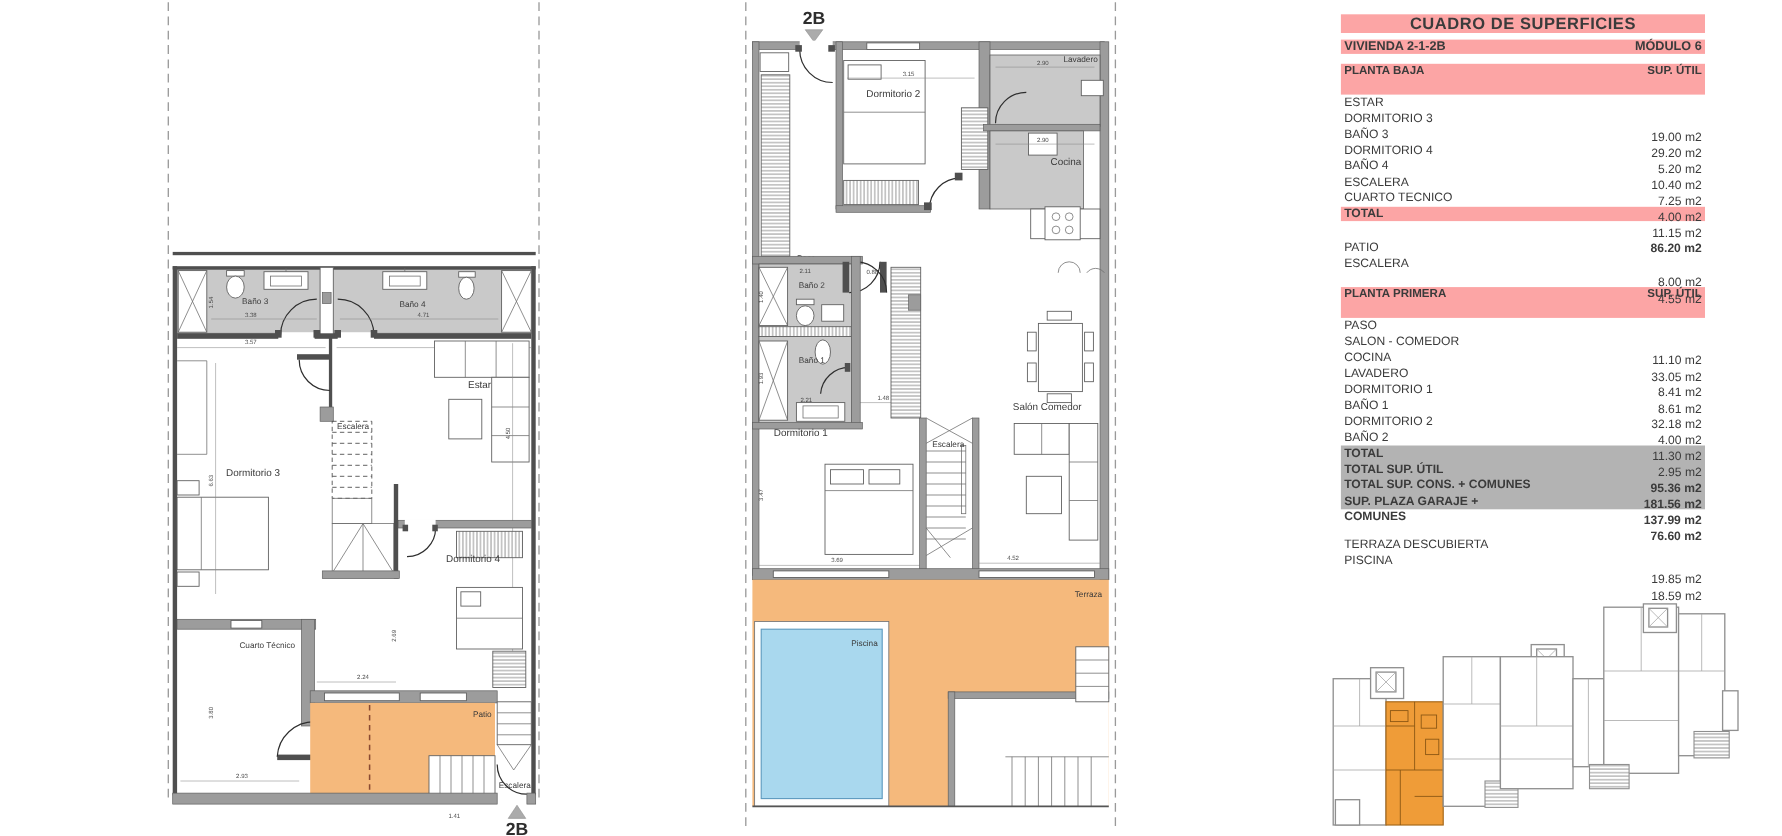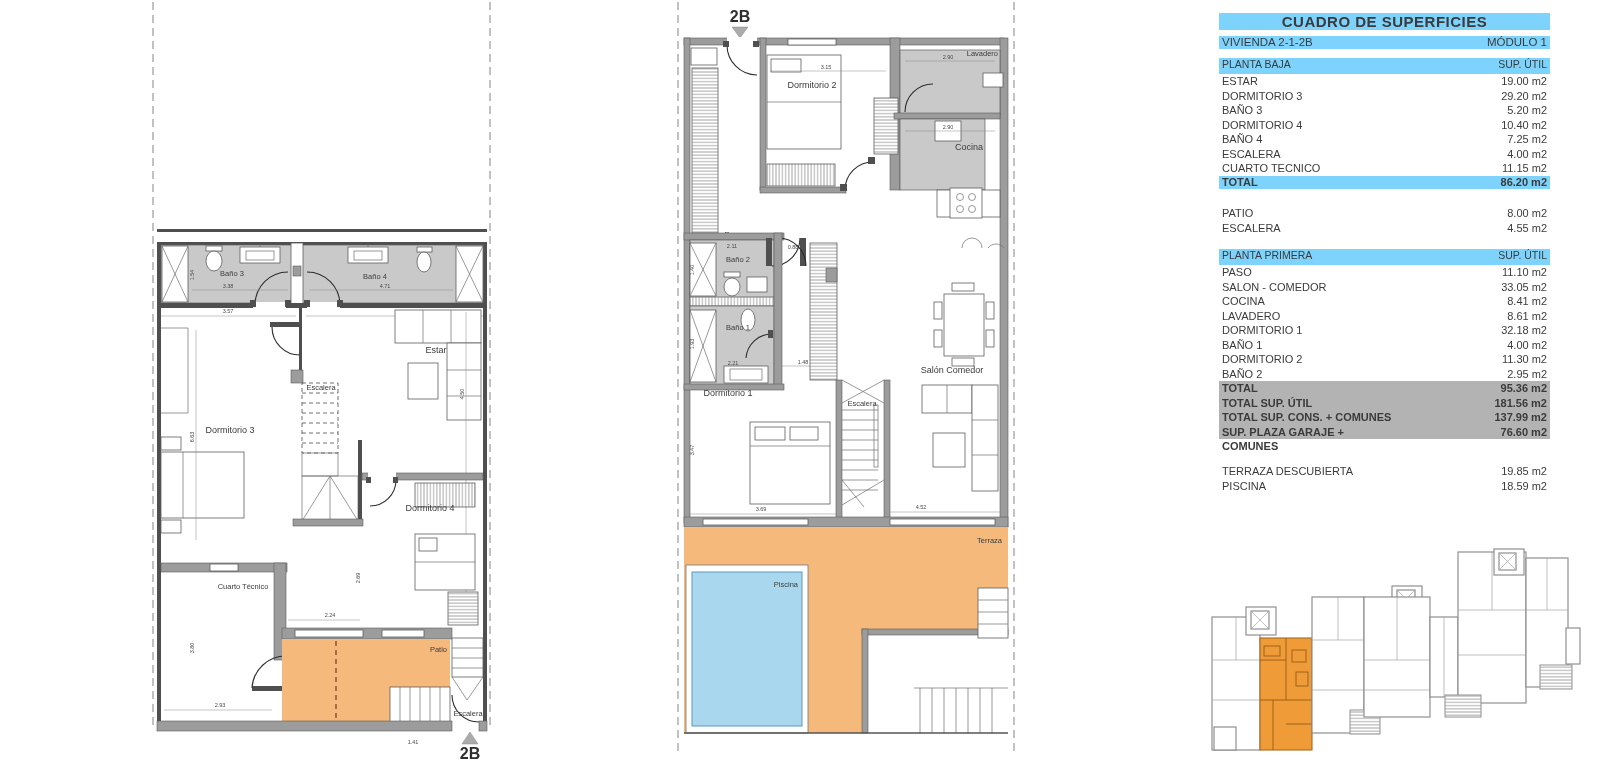--- a/index.html
+++ b/index.html
@@ -25,34 +25,34 @@
   .siteol{fill:none;stroke:#8a5613;stroke-width:0.8;}
   .tri {fill:#ababab;stroke:#8a8a8a;stroke-width:0.5;}
   text{font-family:"Liberation Sans",sans-serif;fill:#3b3b3b;}
   .rm {font-size:9px;}
   .rs {font-size:7.5px;}
   .dm {font-size:5.5px;fill:#4a4a4a;}
   .mk {font-size:16px;font-weight:bold;fill:#2e2e2e;}
 
   
   .panel{position:absolute;left:1219px;top:0;width:331px;color:#3b3b3b;}
-  .bar{background:#7dd3fc;}
+  .bar{background:#fca5a5;}
   .title{margin-top:13px;height:17px;line-height:17px;text-align:center;
          font-size:15px;font-weight:bold;letter-spacing:0.5px;}
-  .split{display:flex;justify-content:space-between;padding:0 3px;font-weight:normal;box-sizing:border-box;}
+  .split{display:flex;justify-content:space-between;padding:0 3px;font-weight:bold;box-sizing:border-box;}
   .unitbar{margin-top:6px;height:13px;line-height:13px;font-size:11.5px;}
-  .sect{height:16px;line-height:12px;font-size:10.5px;gap:12px;}
+  .sect{height:28px;line-height:12px;font-size:10.5px;gap:12px;}
   .pb{margin-top:9px;}
   .pp{margin-top:14px;}
   .trow{display:flex;justify-content:space-between;height:14.5px;line-height:14.5px;
         font-size:11px;padding:0 3px;box-sizing:border-box;}
   .totalbar{display:flex;height:13.5px;line-height:13.5px;font-size:11px;font-weight:bold;
         padding:0 3px;box-sizing:border-box;}
   .tot-l{width:178px;text-align:left;}
-  .tv{margin-left:auto;}
+  .tv{margin-left:auto;margin-top:32px;}
   .sumblock{background:#b3b3b3;font-weight:bold;}
   .sumblock .trow{font-weight:bold;}
   .gap17{height:17px;}.gap25{height:25px;}
 </style>
 </head>
 <body>
 
 <div class="sheet">
 
 <svg width="1620" height="760" viewBox="0 0 1620 760">
@@ -421,21 +421,21 @@
     <rect class="site" x="1566" y="628" width="14" height="36"></rect>
     <rect x="1540" y="665" width="32" height="24" fill="url(#hH)" stroke="#8f8f8f" stroke-width="1"></rect>
   </g>
 </svg>
 
 <div class="panel">
   <div class="bar title">CUADRO DE SUPERFICIES</div>
 
   <div class="bar split unitbar">
     <span>VIVIENDA 2-1-2B</span>
-    <span>MÓDULO 1</span>
+    <span>MÓDULO 6</span>
   </div>
 
   <div class="bar split sect pb">
     <span>PLANTA BAJA</span>
     <span>SUP. ÚTIL</span>
   </div>
   <div class="trow">
         <span>ESTAR</span>
         <span class="tv">19.00 m2</span>
       </div>

